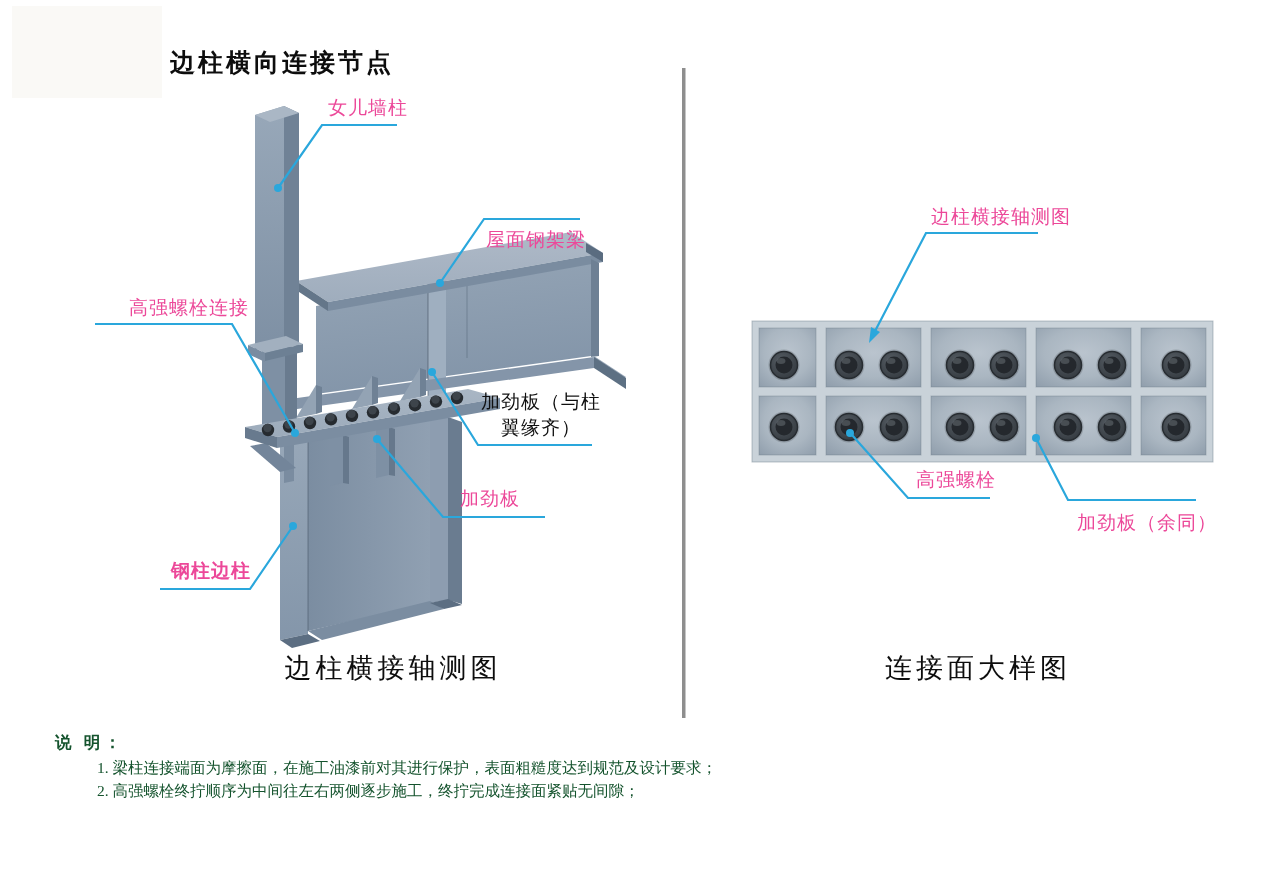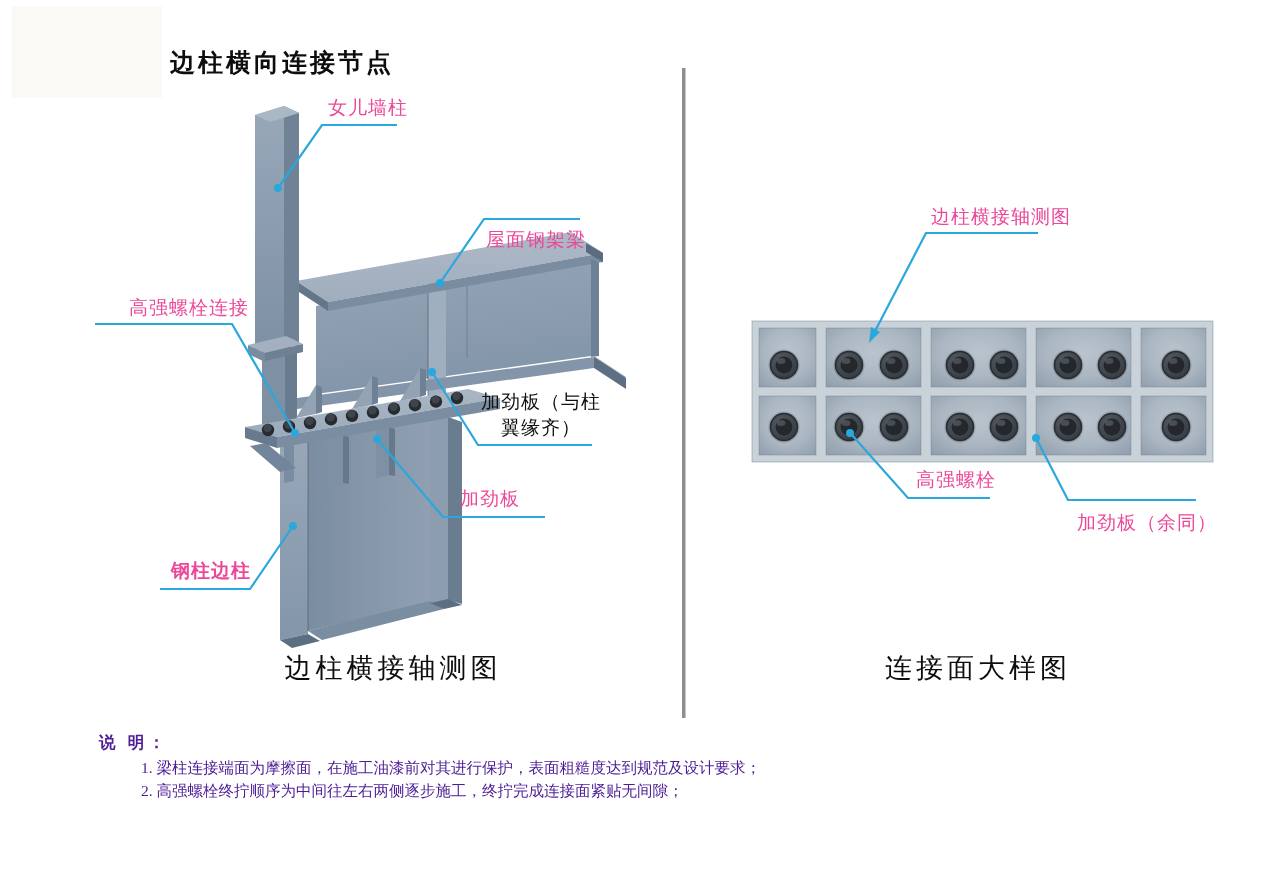--- a/index.html
+++ b/index.html
@@ -6,21 +6,21 @@
   .sheet{position:relative;width:1259px;height:886px;background:#ffffff;overflow:hidden;
          font-family:"Liberation Sans","DejaVu Sans",sans-serif;color:#141414;}
   .art{position:absolute;left:0;top:0;}
   .title{position:absolute;left:170px;top:46px;font-family:"Liberation Serif","DejaVu Serif",serif;
          font-weight:bold;font-size:25px;letter-spacing:3px;color:#0d0d0d;}
   .lbl{position:absolute;font-size:19px;letter-spacing:1px;color:#ec4899;white-space:nowrap;}
   .lbl2{position:absolute;width:150px;text-align:center;font-size:19px;letter-spacing:1px;color:#101010;line-height:26px;}
   .caption{position:absolute;transform:translateX(-50%);font-family:"Liberation Serif","DejaVu Serif",serif;
          font-weight:normal;font-size:27px;letter-spacing:4px;color:#0d0d0d;white-space:nowrap;}
   .notes{position:absolute;left:55px;top:732px;font-family:"Liberation Serif","DejaVu Serif",serif;
-         font-size:15.5px;color:#4c1d95;margin-left:44px;}
+         font-size:15.5px;color:#14532d;}
   .notes .nh{font-weight:bold;font-size:16.5px;letter-spacing:4px;margin-bottom:3px;}
   .notes .ni{margin-left:42px;line-height:22.5px;white-space:nowrap;}
 </style>
 </head>
 <body>
 
 <div class="sheet">
 
 <svg class="art" width="1279" height="886" viewBox="0 0 1279 886">
   <defs>

